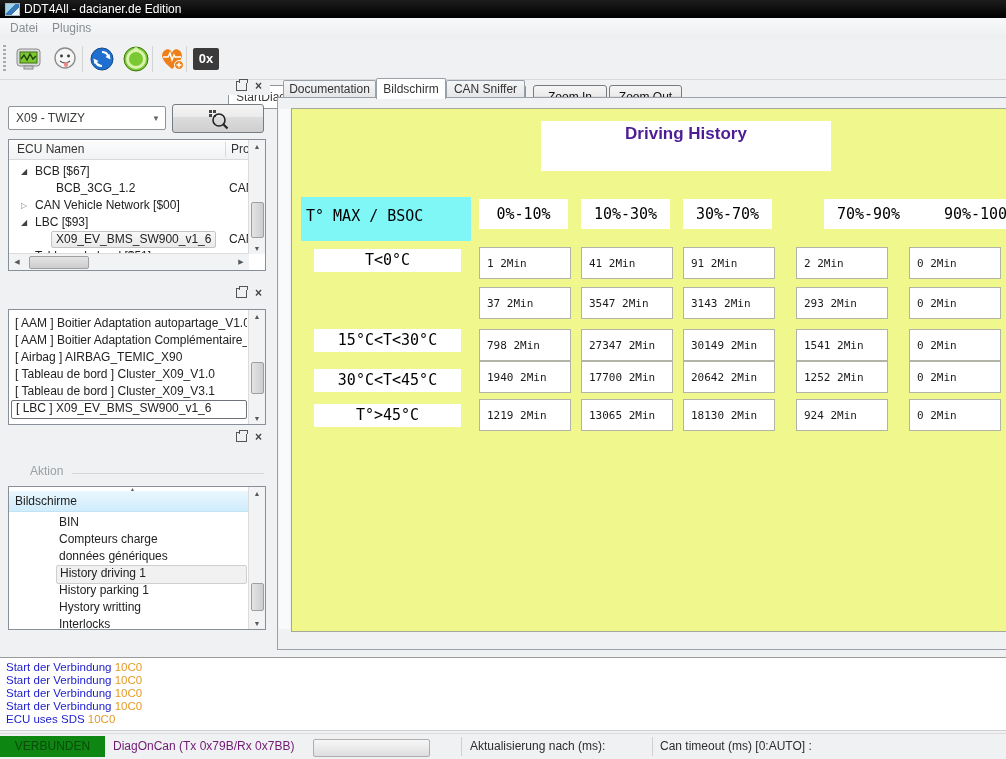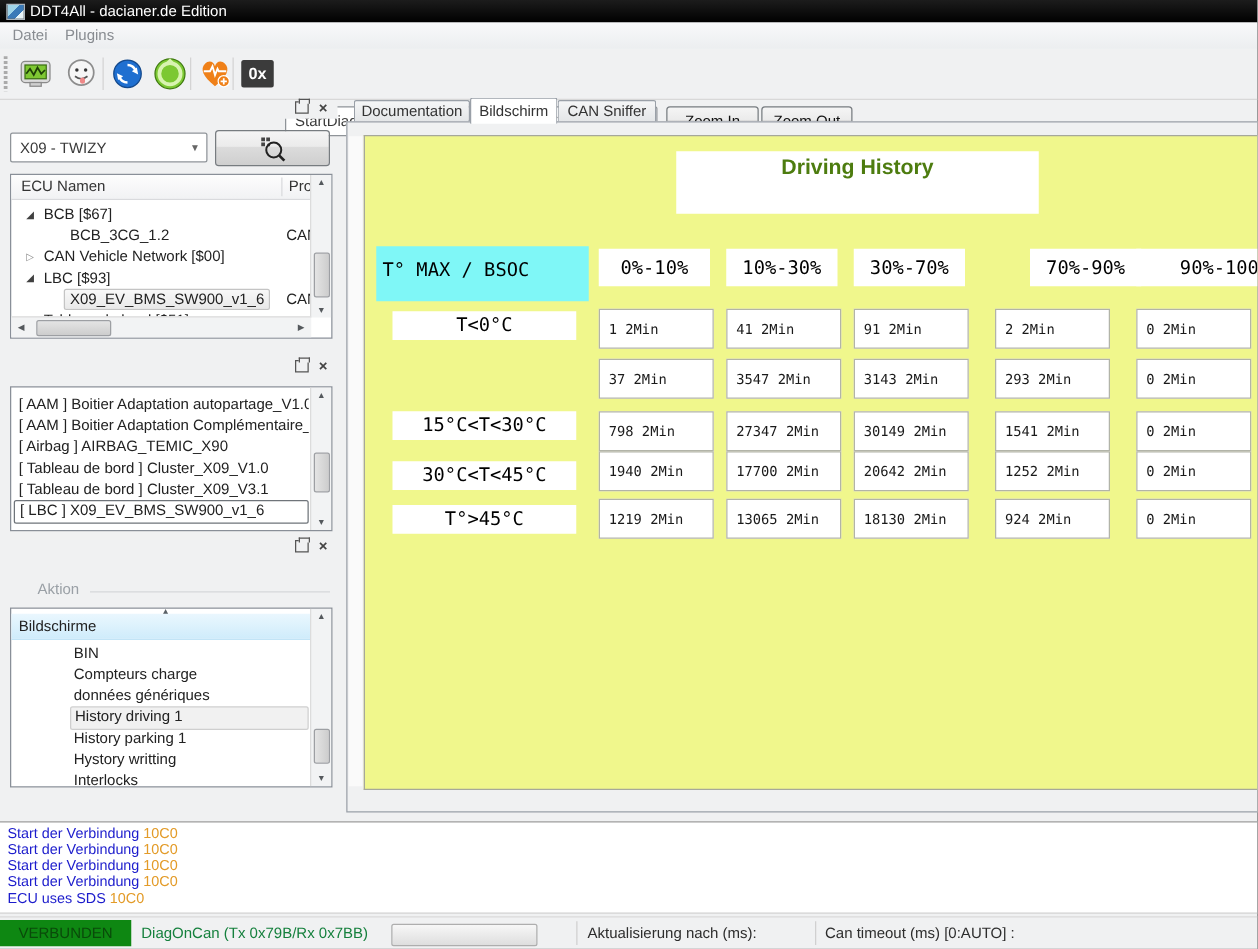--- a/index.html
+++ b/index.html
@@ -81,39 +81,39 @@
 
   
   .tab{top:80px;height:17px;line-height:17px;background:linear-gradient(#f5f6f7,#e3e5e7);
        border:1px solid #9aa0a8;border-bottom:none;border-radius:2px 2px 0 0;text-align:center;color:#333;}
   .tab.active{top:78px;height:20px;line-height:20px;background:#fff;z-index:3;}
   #main-frame{left:277px;top:97px;width:728px;height:551px;background:#f0f1f2;border:1px solid #9aa0a8;}
   #screen-margin{left:279px;top:109px;width:11px;height:520px;background:#fafafa;}
   #screen-canvas{left:291px;top:108px;width:715px;height:522px;border:1px solid #a6a89a;border-right:none;overflow:hidden;
       font-family:"DejaVu Sans Mono",monospace;}
   #screen-title{position:absolute;background:#fff;text-align:center;
-      font-family:"Liberation Sans",sans-serif;font-weight:bold;font-size:17px;padding-top:3px;color:#4d7c0f;}
+      font-family:"Liberation Sans",sans-serif;font-weight:bold;font-size:17px;padding-top:3px;color:#4c1d95;}
   #corner-cell{position:absolute;font-size:15px;color:#000;padding:10px 0 0 5px;}
   .soc-header{position:absolute;background:#fff;font-size:15px;color:#000;text-align:center;line-height:30px;height:30px;}
   .temp-label{position:absolute;background:#fff;font-size:15px;color:#000;text-align:center;height:23px;line-height:23px;}
   .data-cell{position:absolute;background:#fff;border:1px solid #b2b4a8;font-size:11px;color:#1a1a1a;
       height:32px;line-height:32px;padding-left:7px;box-sizing:border-box;}
 
   
   #log-panel{left:0;top:657px;width:1006px;height:74px;background:#fff;border-top:1px solid #9b9b9b;
       border-bottom:1px solid #cfcfcf;box-sizing:border-box;padding:3px 0 0 6px;}
   .log-line{height:13px;line-height:13px;font-size:11.5px;white-space:nowrap;}
   .log-text{color:#1c1ccc;}
   .log-code{color:#e39b28;}
 
   
   #statusbar{left:0;top:733px;width:1006px;height:26px;background:#f0f1f2;border-top:1px solid #dadada;}
   #conn-badge{left:0;top:2px;width:105px;height:21px;background:#0e8712;color:#0a4a0a;
       text-align:center;line-height:21px;}
-  #proto-text{left:113px;top:0;height:25px;line-height:25px;color:#15803d;}
+  #proto-text{left:113px;top:0;height:25px;line-height:25px;color:#701a75;}
   #progress{left:313px;top:5px;width:115px;height:16px;border:1px solid #aeaeae;border-radius:2px;
       background:linear-gradient(#f7f7f7,#dedede);}
   .sb-sep{top:3px;width:1px;height:19px;background:#d0d0d0;}
   .sb-label{top:0;height:25px;line-height:25px;color:#2d2d2d;}
   .spinbox{background:#bef264;border:1px solid #8f9499;border-radius:2px;height:19px;top:3px;margin-top:44px;}
   .spin-val{position:absolute;left:5px;top:0;line-height:19px;color:#222;}
   .spin-btns{position:absolute;right:0;top:0;width:14px;height:100%;border-left:1px solid #c9c9c9;
       background:linear-gradient(#f4f4f4,#dcdcdc);font-size:6px;color:#555;text-align:center;line-height:9px;}
 </style>
 </head>

